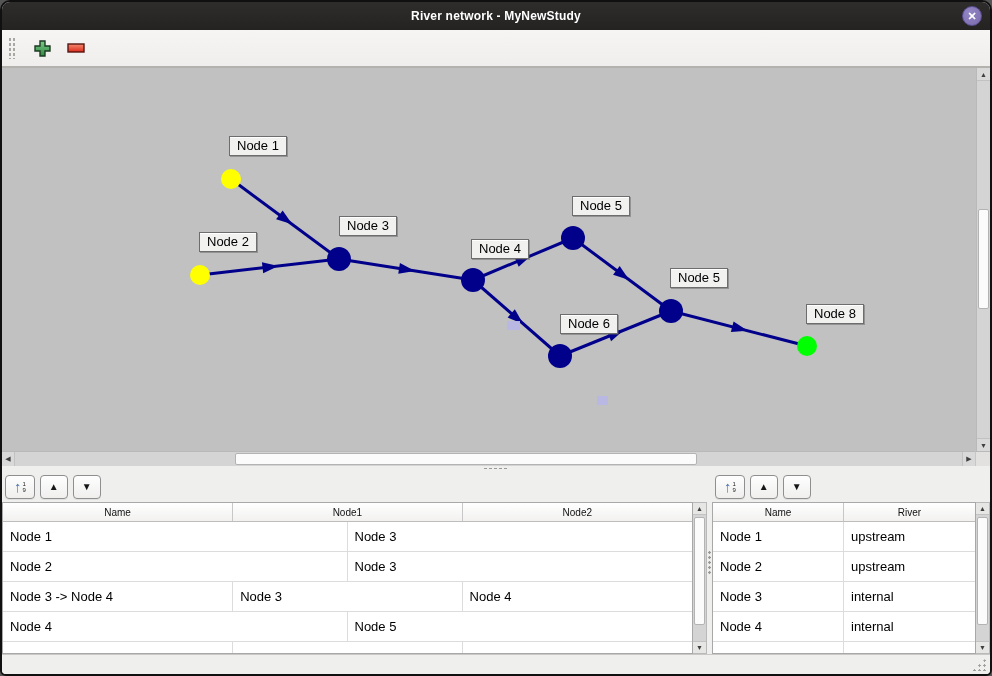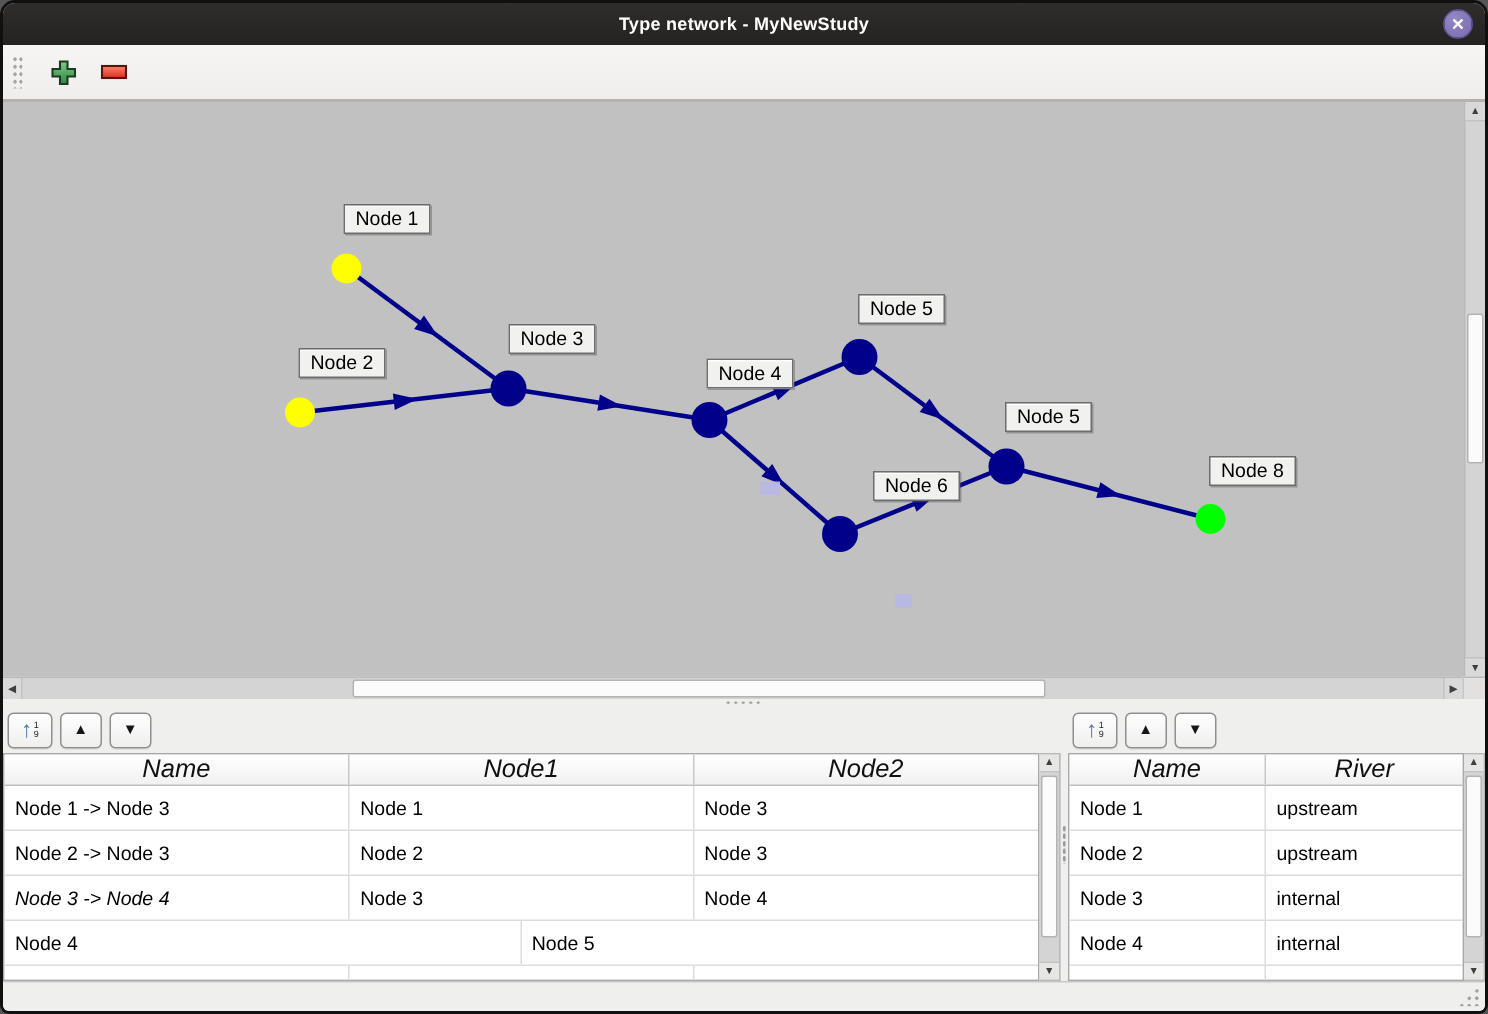--- a/index.html
+++ b/index.html
@@ -89,22 +89,22 @@
     cursor:pointer; box-shadow:0 1px 0 rgba(0,0,0,.06);
   }
   .mini-btn .tri { font-size:10px; color:#161616; line-height:1; }
   .sort-glyph { display:flex; align-items:center; }
   .sort-arrow { color:#5174ad; font-size:15px; font-weight:bold; line-height:13px; }
   .sort-nums { display:flex; flex-direction:column; font-size:6px; line-height:6px; color:#222; margin-left:1px; }
 
   .table-wrap { flex:1; display:flex; }
   .data-table { background:#fff; border:1px solid #a8a8a8; border-bottom:1px solid #a8a8a8; flex:1; overflow:hidden; display:flex; flex-direction:column; }
   .t-header { display:flex; flex:0 0 19px; background:linear-gradient(#ffffff,#f2f1f0); border-bottom:1px solid #bdbdbd; }
-  .t-hcell { font-size:17px; color:#111; display:flex; align-items:center; justify-content:center;
-    border-right:1px solid #c7c7c7; cursor:pointer;font-style:italic; }
+  .t-hcell { font-size:10px; color:#111; display:flex; align-items:center; justify-content:center;
+    border-right:1px solid #c7c7c7; cursor:pointer; }
   .t-hcell:last-child { border-right:none; }
   .t-row { display:flex; flex:0 0 30px; border-bottom:1px solid #dcdcdc; background:#fff; cursor:pointer; }
   .t-cell { font-size:13px; color:#000; display:flex; align-items:center; padding-left:7px;
     border-right:1px solid #dcdcdc; overflow:hidden; white-space:nowrap; }
   .t-cell:last-child { border-right:none; }
   .t-row.partial { flex:1; border-bottom:none; }
   .table-vscroll { flex:0 0 14px; background:#d4d4d4; border:1px solid #b9b9b9; border-left:none; display:flex; flex-direction:column; }
   .table-vscroll .sb-arrow { flex:0 0 12px; display:flex; align-items:center; justify-content:center;
     font-size:7px; color:#3f3f3f; background:#e6e6e5; cursor:pointer; border-bottom:1px solid #c2c2c2; }
   .table-vscroll .sb-arrow:last-child { border-top:1px solid #c2c2c2; border-bottom:none; }
@@ -114,21 +114,21 @@
   .size-grip { position:absolute; right:4px; bottom:3px; width:14px; height:13px; cursor:nwse-resize;
     background-image: radial-gradient(#a2a19f 1px, transparent 1.2px); background-size:5px 5px;
     clip-path: polygon(100% 0, 100% 100%, 0 100%); }
 </style>
 </head>
 <body>
 
 <div class="window">
 
   <div class="titlebar">
-    <span class="title">Type network - MyNewStudy</span>
+    <span class="title">River network - MyNewStudy</span>
     <span class="close-btn">
       <span>✕</span>
     </span>
   </div>
 
   <div class="toolbar">
     <span class="grip-v"></span>
     <span class="tb-btn">
       <svg width="17" height="17" viewBox="0 0 17 17">
         <defs>
@@ -197,21 +197,21 @@
           <circle cx="669" cy="243" r="12" fill="#00008b"></circle>
           <circle cx="805" cy="278" r="10" fill="#00ff00"></circle>
         </svg>
     <span class="corner-mark" style="left: 505px; top: 253px; width: 13px; height: 9px;"></span>
         <span class="corner-mark" style="left: 595px; top: 328px; width: 11px; height: 9px;"></span>
         <span class="node-label" style="left: 227px; top: 68px;">Node 1</span>
         <span class="node-label" style="left: 197px; top: 164px;">Node 2</span>
         <span class="node-label" style="left: 337px; top: 148px;">Node 3</span>
         <span class="node-label" style="left: 469px; top: 171px;">Node 4</span>
         <span class="node-label" style="left: 570px; top: 128px;">Node 5</span>
-        <span class="node-label" style="left: 580px; top: 246px;">Node 6</span>
+        <span class="node-label" style="left: 558px; top: 246px;">Node 6</span>
         <span class="node-label" style="left: 668px; top: 200px;">Node 5</span>
         <span class="node-label" style="left: 804px; top: 236px;">Node 8</span>
       </div>
     <div class="vscroll">
       <span class="sb-arrow">▲</span>
       <span class="sb-track">
         <span class="sb-thumb" style="left:1px; right:1px; top:128px; height:100px;"></span>
       </span>
       <span class="sb-arrow">▼</span>
     </div>
@@ -253,31 +253,29 @@
         </span>
       </div>
       <div class="table-wrap">
         <div class="data-table" id="branch-table">
             <div class="t-header">
               <div class="t-hcell" style="flex: 1 1 33.4%;">Name</div>
               <div class="t-hcell" style="flex: 1 1 33.3%;">Node1</div>
               <div class="t-hcell" style="flex: 1 1 33.3%;">Node2</div>
             </div>
             <div class="t-row">
-              <div class="t-cell" style="flex: 1 1 33.4%;">Node 1 -&gt; Node 3</div>
               <div class="t-cell" style="flex: 1 1 33.3%;">Node 1</div>
               <div class="t-cell" style="flex: 1 1 33.3%;">Node 3</div>
             </div>
             <div class="t-row">
-              <div class="t-cell" style="flex: 1 1 33.4%;">Node 2 -&gt; Node 3</div>
               <div class="t-cell" style="flex: 1 1 33.3%;">Node 2</div>
               <div class="t-cell" style="flex: 1 1 33.3%;">Node 3</div>
             </div>
             <div class="t-row">
-              <div class="t-cell" style="flex: 1 1 33.4%; font-style: italic;">Node 3 -&gt; Node 4</div>
+              <div class="t-cell" style="flex: 1 1 33.4%;">Node 3 -&gt; Node 4</div>
               <div class="t-cell" style="flex: 1 1 33.3%;">Node 3</div>
               <div class="t-cell" style="flex: 1 1 33.3%;">Node 4</div>
             </div>
             <div class="t-row">
               <div class="t-cell" style="flex: 1 1 33.3%;">Node 4</div>
               <div class="t-cell" style="flex: 1 1 33.3%;">Node 5</div>
             </div>
             <div class="t-row partial">
               <div class="t-cell" style="flex: 1 1 33.4%;"></div>
               <div class="t-cell" style="flex: 1 1 33.3%;"></div>

